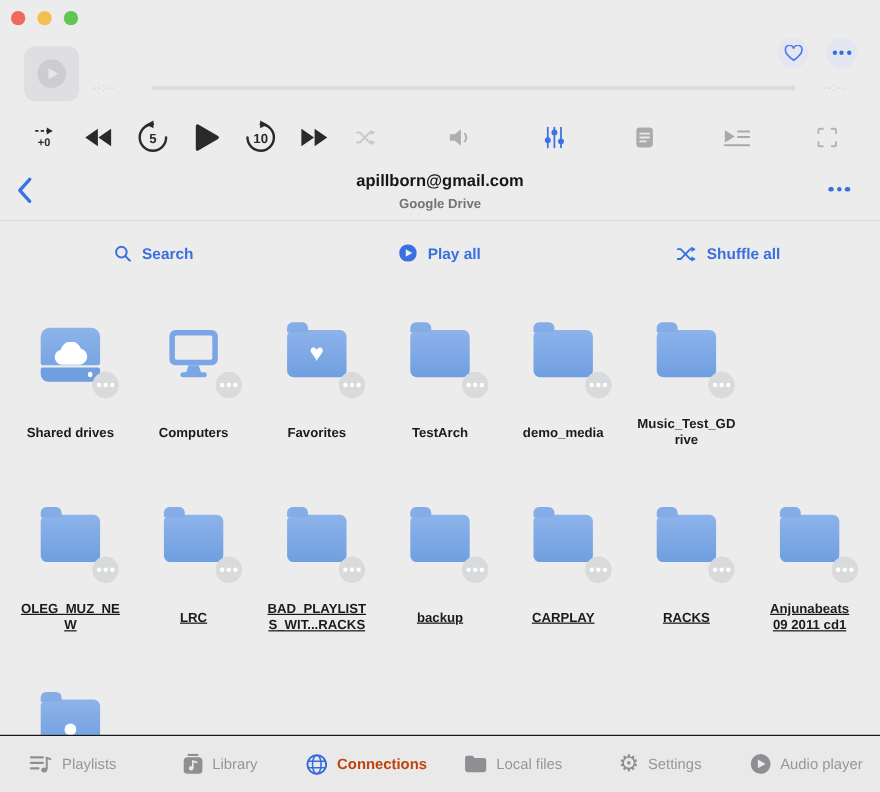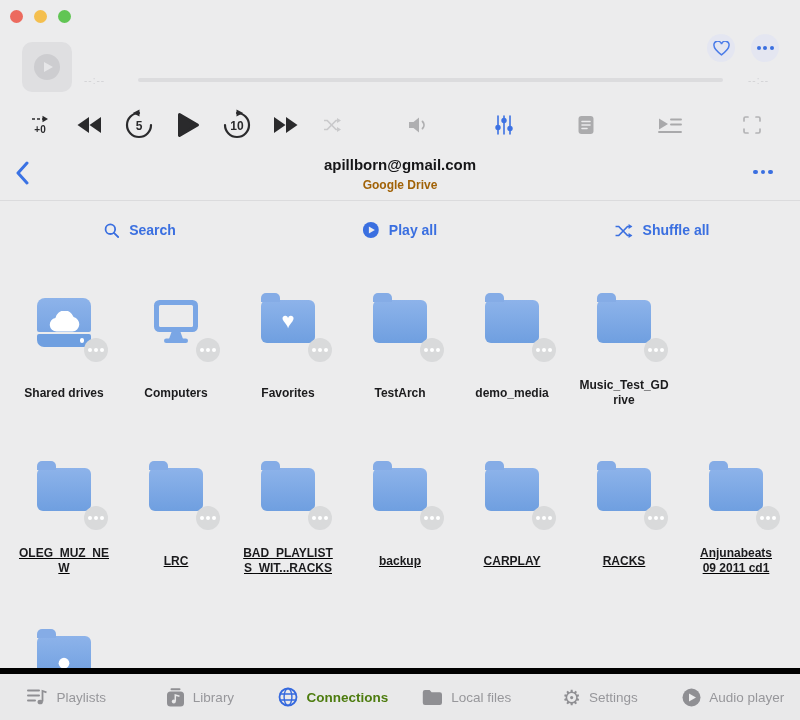--- a/index.html
+++ b/index.html
@@ -19,21 +19,21 @@
   .roundbtn{position:absolute;width:28px;height:28px;border-radius:50%;background:#E4E6F1;display:flex;align-items:center;justify-content:center;}
   .bluedots{display:flex;gap:2.5px;}
   .bluedots i{width:4px;height:4px;border-radius:50%;background:#3A6FE0;display:block;}
 
   
   .transport{position:absolute;left:0;top:104px;width:800px;height:42px;}
   .t-btn{position:absolute;top:50%;transform:translate(-50%,-50%);display:flex;align-items:center;justify-content:center;}
 
   
   .hdr-title{position:absolute;top:156px;left:0;width:800px;text-align:center;font-size:15px;font-weight:bold;color:#161618;}
-  .hdr-sub{position:absolute;top:178px;left:0;width:800px;text-align:center;font-size:12px;color:#a16207;font-weight:600;}
+  .hdr-sub{position:absolute;top:178px;left:0;width:800px;text-align:center;font-size:12px;color:#737373;font-weight:600;}
   .back-btn{position:absolute;left:10px;top:160px;width:24px;height:26px;display:flex;align-items:center;justify-content:center;}
   .hdr-more{position:absolute;left:748px;top:162px;width:30px;height:20px;display:flex;align-items:center;justify-content:center;gap:3px;}
   .hdr-more i{width:4.5px;height:4.5px;border-radius:50%;background:#3A6FE0;display:block;}
   .divider{position:absolute;left:0;top:200px;width:800px;height:1px;background:#DBDBDD;}
 
   
   .action{position:absolute;top:214px;height:24px;display:flex;align-items:flex-end;gap:10px;transform:translateX(-50%);cursor:default;}
   .action span{font-size:14px;font-weight:600;color:#3A6FE0;}
 
   
@@ -46,24 +46,24 @@
   .f-person{position:absolute;bottom:0;left:50%;transform:translateX(-50%);}
   .badge{position:absolute;right:-16px;bottom:-14px;width:24px;height:24px;border-radius:50%;background:#D9DADB;display:flex;align-items:center;justify-content:center;gap:2px;}
   .badge i{width:4px;height:4px;border-radius:50%;background:#fff;display:block;}
   .f-label{margin-top:30px;height:30px;display:flex;align-items:center;justify-content:center;text-align:center;font-size:12px;font-weight:600;color:#1B1B1D;line-height:15px;white-space:pre-line;}
   .sd{margin-top:6px;display:flex;flex-direction:column;}
   .sd-top{width:54px;height:34px;border-radius:8px 8px 2px 2px;background:linear-gradient(180deg,#8DB3EA,#79A5E3);display:flex;align-items:flex-end;justify-content:center;}
   .sd-bot{width:54px;height:13px;margin-top:2px;border-radius:2px 2px 7px 7px;background:#6F9FE0;display:flex;align-items:center;justify-content:flex-end;}
   .sd-dot{width:4.5px;height:4.5px;border-radius:50%;background:#fff;margin-right:7px;}
 
   
-  .tabbar{position:absolute;left:0;top:668px;width:800px;height:52px;background:#E9E9EA;border-top:6px solid #000000;display:flex;z-index:5;box-sizing:border-box;}
+  .tabbar{position:absolute;left:0;top:668px;width:800px;height:52px;background:#E9E9EA;border-top:1px solid #000000;display:flex;z-index:5;box-sizing:border-box;}
   .tab{flex:1;display:flex;align-items:center;justify-content:center;gap:8px;cursor:default;}
   .tab-label{font-size:13.5px;color:#97979B;}
-  .tab.active .tab-label{color:#4d7c0f;font-weight:600;}
+  .tab.active .tab-label{color:#c2410c;font-weight:600;}
   .gear{font-size:21px;color:#8F8F93;line-height:1;}
 </style>
 </head>
 <body>
 
 <div class="window">
 
   <div class="traffic">
       <div class="light" style="background: rgb(236, 106, 94);"></div>
       <div class="light" style="background: rgb(244, 191, 79);"></div>

